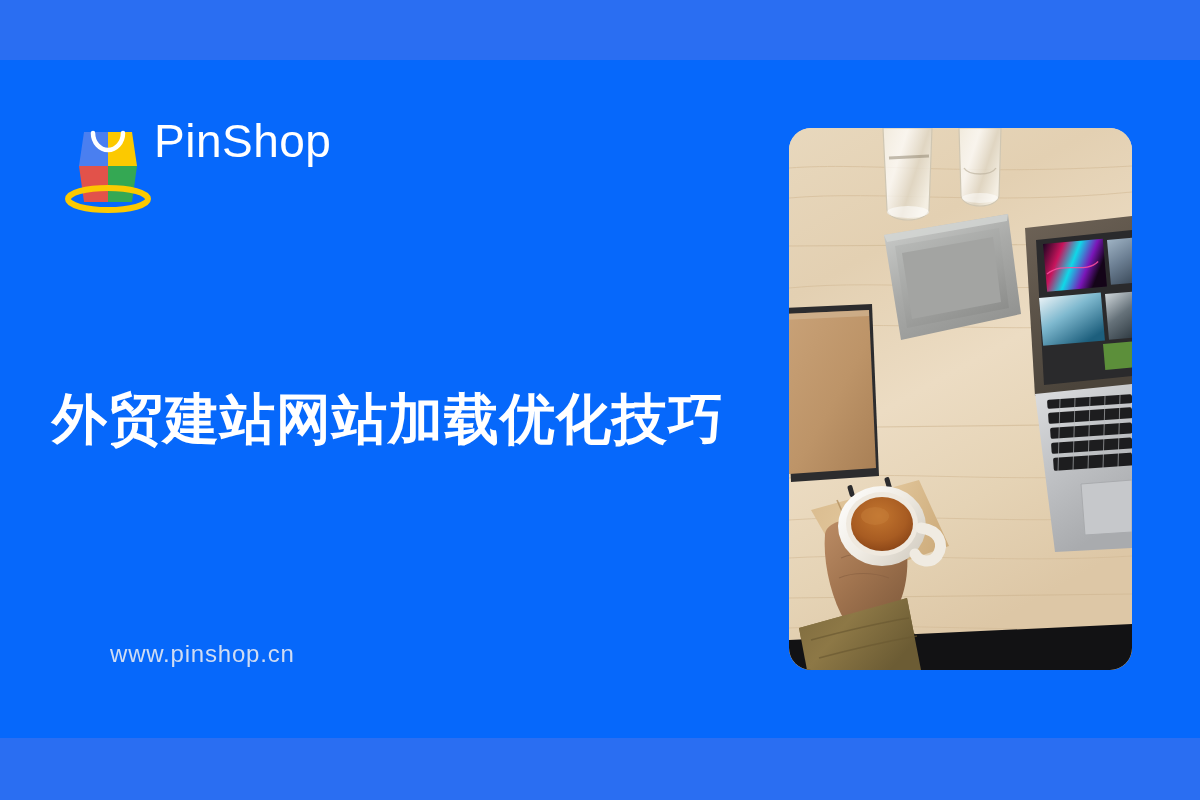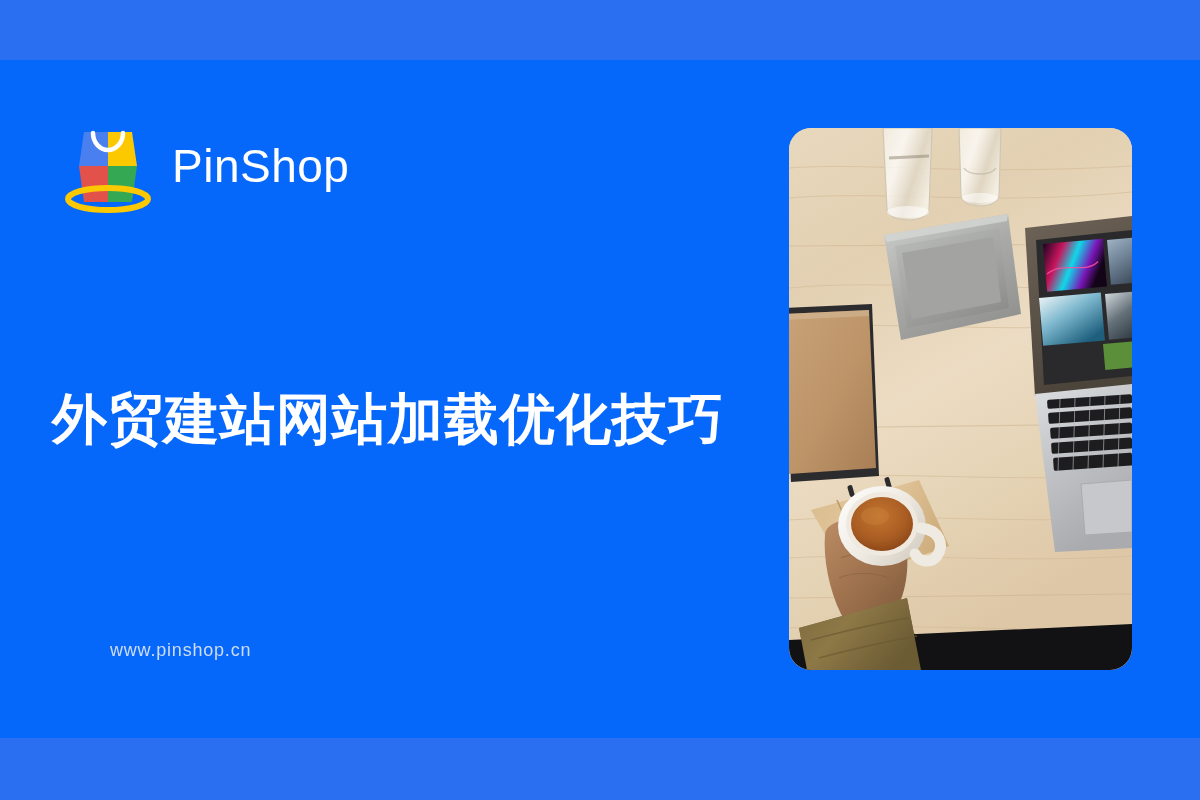--- a/index.html
+++ b/index.html
@@ -38,22 +38,21 @@
   }
   .band-top    { top: 0;    height: 60px; }
   .band-bottom { top: 738px; height: 62px; }
 
   
   .brand {
     position: absolute;
     left: 62px;
     top: 118px;
     display: flex;
-    align-items: center;
-    gap: 18px;
+    align-items: flex-start;
   }
 
   .logo-mark {
     width: 92px;
     height: 96px;
     display: block;
   }
 
   .brand-name {
     color: #ffffff;
@@ -77,21 +76,21 @@
     line-height: 1.2;
     white-space: nowrap;
   }
 
   
   .site-url {
     position: absolute;
     left: 110px;
     top: 640px;
     color: #cfdcf3;
-    font-size: 18px;
+    font-size: 24px;
     font-weight: 400;
     letter-spacing: 0.8px;
     line-height: 1.2;
   }
 
   
   .photo {
     position: absolute;
     left: 789px;
     top: 128px;

